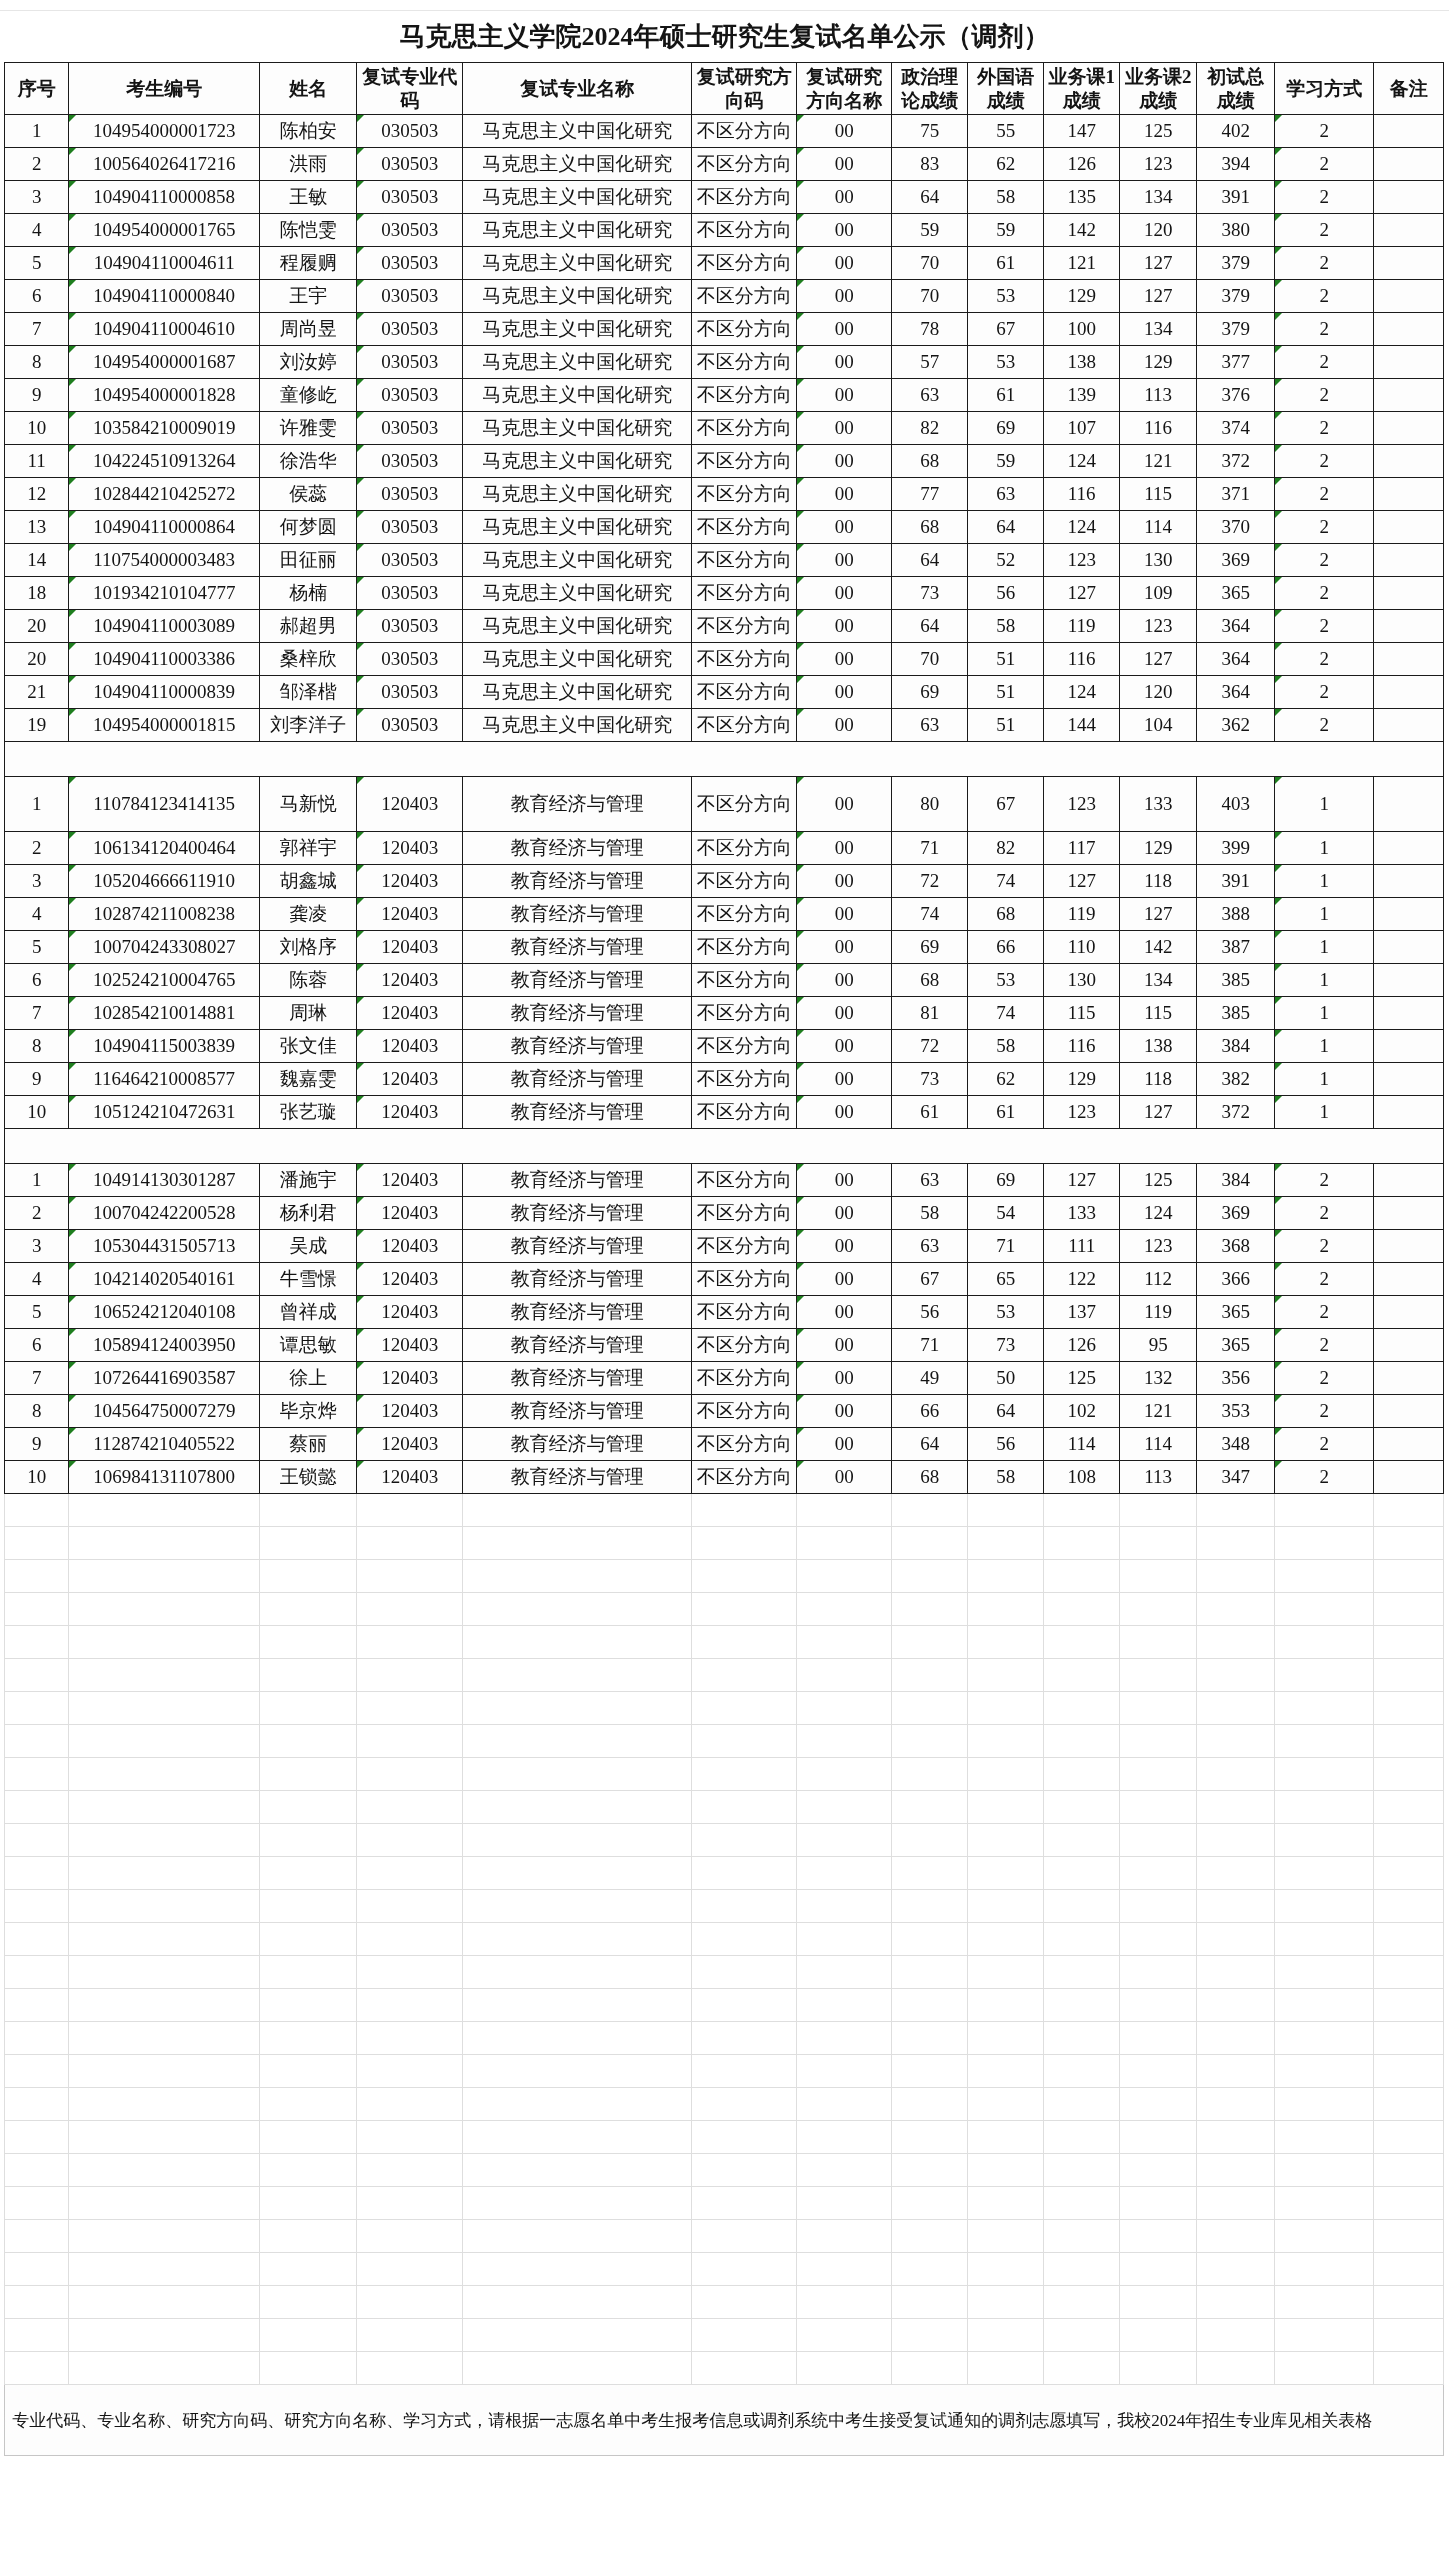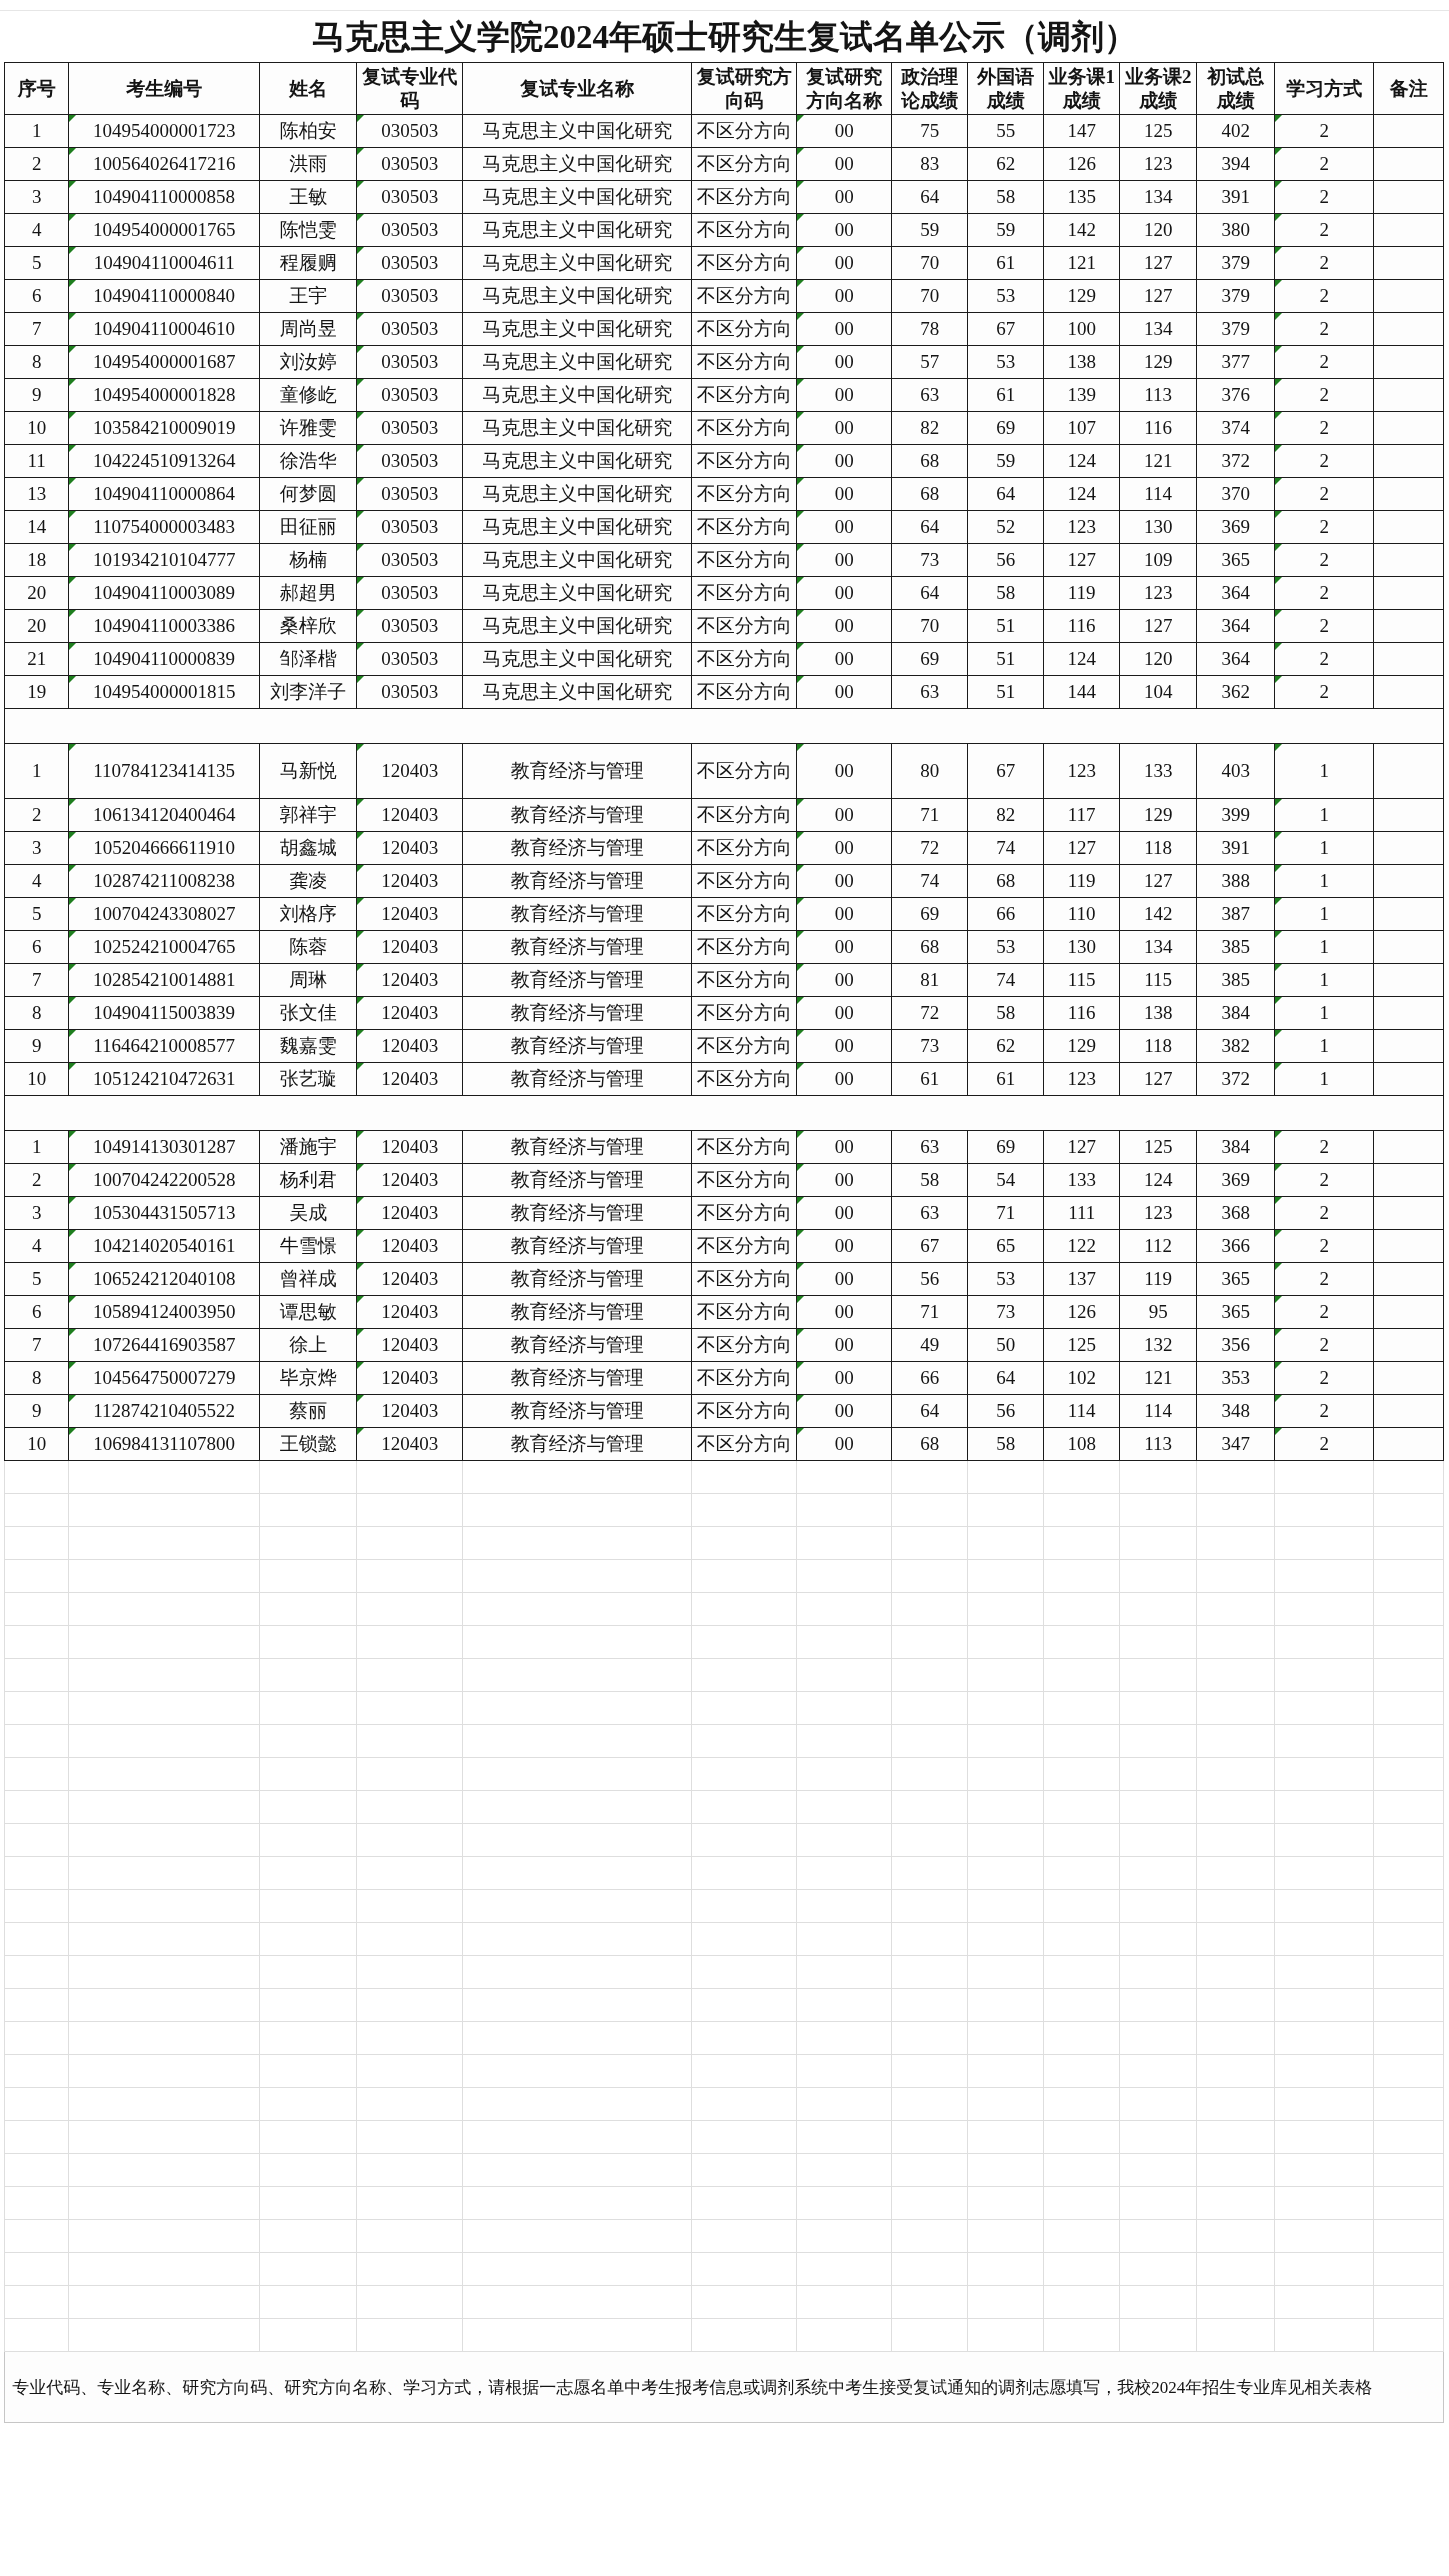--- a/index.html
+++ b/index.html
@@ -8,21 +8,21 @@
     width: 1449px;
     background: #ffffff;
     font-family: "Liberation Serif", "DejaVu Serif", serif;
     color: #141414;
   }
   .sheet { padding-top: 10px; width: 1449px; }
   .sheet-title {
     height: 52px;
     line-height: 52px;
     text-align: center;
-    font-size: 33px;
+    font-size: 26px;
     font-weight: bold;
     border-top: 0.7px solid #e6e6e6;
   }
   table.roster {
     border-collapse: collapse;
     table-layout: fixed;
     width: 1440px;
     margin-left: 4.2px;
   }
   table.roster thead th {
@@ -295,20 +295,36 @@
           <td data-name="cell-direction-name">00<i class="flag" data-name="number-as-text-indicator-icon"></i></td>
           <td data-name="cell-politics-score">68</td>
           <td data-name="cell-foreign-language-score">59</td>
           <td data-name="cell-course1-score">124</td>
           <td data-name="cell-course2-score">121</td>
           <td data-name="cell-total-score">372</td>
           <td data-name="cell-study-mode">2<i class="flag" data-name="number-as-text-indicator-icon"></i></td>
           <td data-name="cell-remarks"></td>
         </tr>
         <tr data-name="table-row">
+          <td data-name="cell-index">12</td>
+          <td data-name="cell-candidate-id">102844210425272<i class="flag" data-name="number-as-text-indicator-icon"></i></td>
+          <td data-name="cell-name">侯蕊</td>
+          <td data-name="cell-major-code">030503<i class="flag" data-name="number-as-text-indicator-icon"></i></td>
+          <td data-name="cell-major-name">马克思主义中国化研究</td>
+          <td data-name="cell-direction-code">不区分方向</td>
+          <td data-name="cell-direction-name">00<i class="flag" data-name="number-as-text-indicator-icon"></i></td>
+          <td data-name="cell-politics-score">77</td>
+          <td data-name="cell-foreign-language-score">63</td>
+          <td data-name="cell-course1-score">116</td>
+          <td data-name="cell-course2-score">115</td>
+          <td data-name="cell-total-score">371</td>
+          <td data-name="cell-study-mode">2<i class="flag" data-name="number-as-text-indicator-icon"></i></td>
+          <td data-name="cell-remarks"></td>
+        </tr>
+        <tr data-name="table-row">
           <td data-name="cell-index">13</td>
           <td data-name="cell-candidate-id">104904110000864<i class="flag" data-name="number-as-text-indicator-icon"></i></td>
           <td data-name="cell-name">何梦圆</td>
           <td data-name="cell-major-code">030503<i class="flag" data-name="number-as-text-indicator-icon"></i></td>
           <td data-name="cell-major-name">马克思主义中国化研究</td>
           <td data-name="cell-direction-code">不区分方向</td>
           <td data-name="cell-direction-name">00<i class="flag" data-name="number-as-text-indicator-icon"></i></td>
           <td data-name="cell-politics-score">68</td>
           <td data-name="cell-foreign-language-score">64</td>
           <td data-name="cell-course1-score">124</td>

